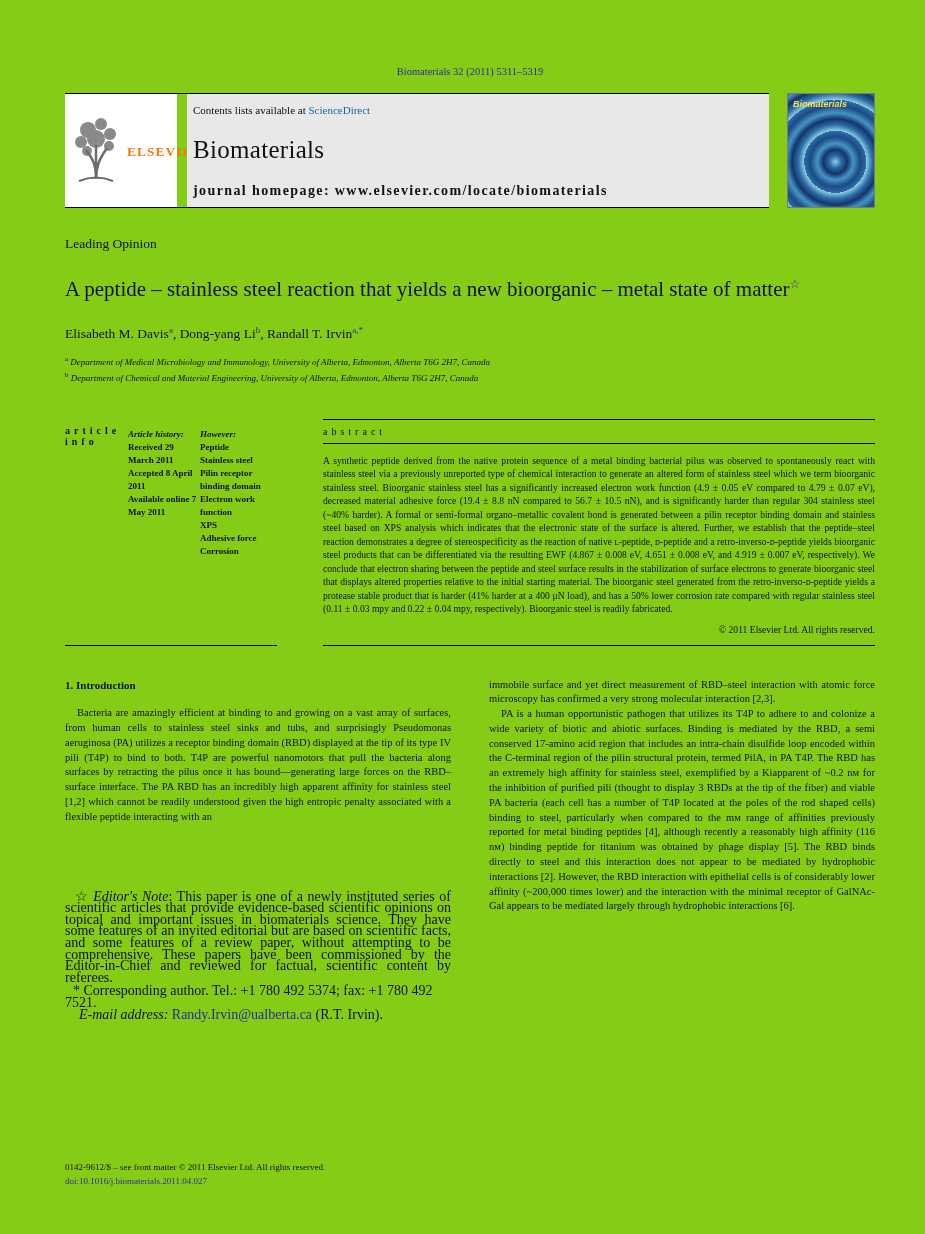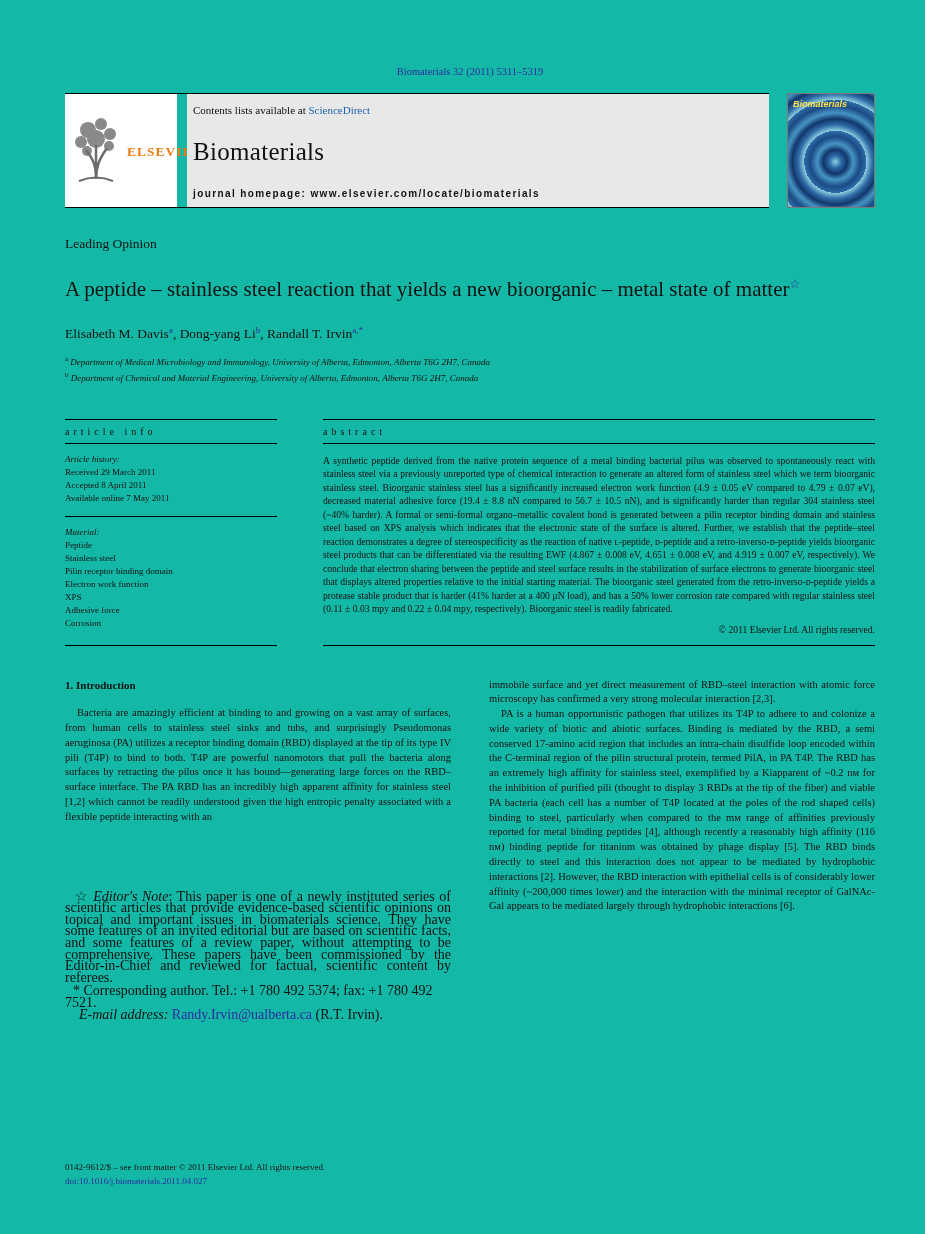--- a/index.html
+++ b/index.html
@@ -2,21 +2,21 @@
 <html><head>
 <meta charset="utf-8">
 <title>Biomaterials 32 (2011) 5311–5319</title>
 <style>
   * { margin:0; padding:0; box-sizing:border-box; }
   html,body { background:#ffffff; }
   .page {
     position:relative;
     width:925px; height:1234px;
     margin:0 auto;
-    background:#14b8a6;
+    background:#84cc16;
     font-family:"Liberation Serif", serif;
     color:#111;
     overflow:hidden;
     padding:0 50px 0 65px;
   }
   
   .journal-ref { padding-top:66px; text-align:center; font-size:10.5px; }
   .journal-ref span { color:#2b2ba0; }
 
   
@@ -36,22 +36,22 @@
   }
   .banner {
     flex:1; margin-left:10px; background:#e8e8e8;
     display:flex; flex-direction:column; align-items:flex-start; justify-content:space-between;
     padding:10px 6px 8px;
   }
   .contents-line { font-size:11px; }
   .contents-line .sd { color:#1a63a8; }
   .banner-journal-title { font-size:25px; letter-spacing:0.3px; }
   .homepage-line {
-    font-family:Liberation Sans, sans-serif;
-    font-size:10px; font-weight:bold; letter-spacing:1.4px;
+    font-family:Liberation Serif, serif;
+    font-size:14px; font-weight:bold; letter-spacing:1.4px;
   }
   .cover {
     width:88px; height:115px; margin-left:18px; position:relative;
     border:1px solid #7a7a7a;
     background:#2e6ca8;
     background-image:repeating-radial-gradient(circle at 55% 60%,
       #8ecfdf 0px, #2e6ca8 6px, #12366b 12px, #4694c4 18px, #1b4a85 25px, #2e6ca8 31px);
   }
   .cover-title {
     position:absolute; top:5px; left:5px;
@@ -63,21 +63,21 @@
   .kicker { margin-top:28px; font-size:13.5px; }
   .article-title { margin-top:19px; font-size:21px; line-height:27px; font-weight:normal; width:95%; }
   .article-title sup { font-size:12px; color:#2b2ba0; }
   .authors { margin-top:21px; font-size:13.5px; }
   .authors sup { font-size:9px; color:#2b2ba0; }
   .affils { margin-top:11px; font-size:9px; font-style:italic; line-height:13px; }
   .affils sup { font-style:normal; font-size:7px; }
 
   
   .info-abstract { display:flex; margin-top:34px; align-items:stretch; }
-  .info-col { width:212px; flex:none; display:flex; flex-direction:column; border-bottom:1.5px solid #000; }
+  .info-col { width:212px; flex:none; display:flex; flex-direction:row; border-bottom:1.5px solid #000;font-weight:bold; }
   .abs-col { flex:1; margin-left:46px; display:flex; flex-direction:column; border-bottom:1.5px solid #000; }
   .rule-heavy { border-top:1.5px solid #000; }
   .rule-thin { border-top:0.8px solid #000; }
   .col-head { padding:6px 0 6px; font-size:10px; letter-spacing:4px; }
   .info-block { padding:9px 0 11px; font-size:9px; line-height:13px; }
   .info-label { font-style:italic; }
   .abs-body { padding:10px 0 6px; font-size:9.6px; line-height:13.5px; text-align:justify; }
   .abs-copyright { padding:2px 0 10px; font-size:9.6px; text-align:right; }
 
   
@@ -165,21 +165,21 @@
       <div class="col-head">article info</div>
       <div class="rule-thin"></div>
       <div class="info-block">
         <div class="info-label">Article history:</div>
         <div>Received 29 March 2011</div>
         <div>Accepted 8 April 2011</div>
         <div>Available online 7 May 2011</div>
       </div>
       <div class="rule-thin"></div>
       <div class="info-block">
-        <div class="info-label">Material:</div>
+        <div class="info-label">However:</div>
         <div>Peptide</div>
         <div>Stainless steel</div>
         <div>Pilin receptor binding domain</div>
         <div>Electron work function</div>
         <div>XPS</div>
         <div>Adhesive force</div>
         <div>Corrosion</div>
       </div>
     </div>
 

